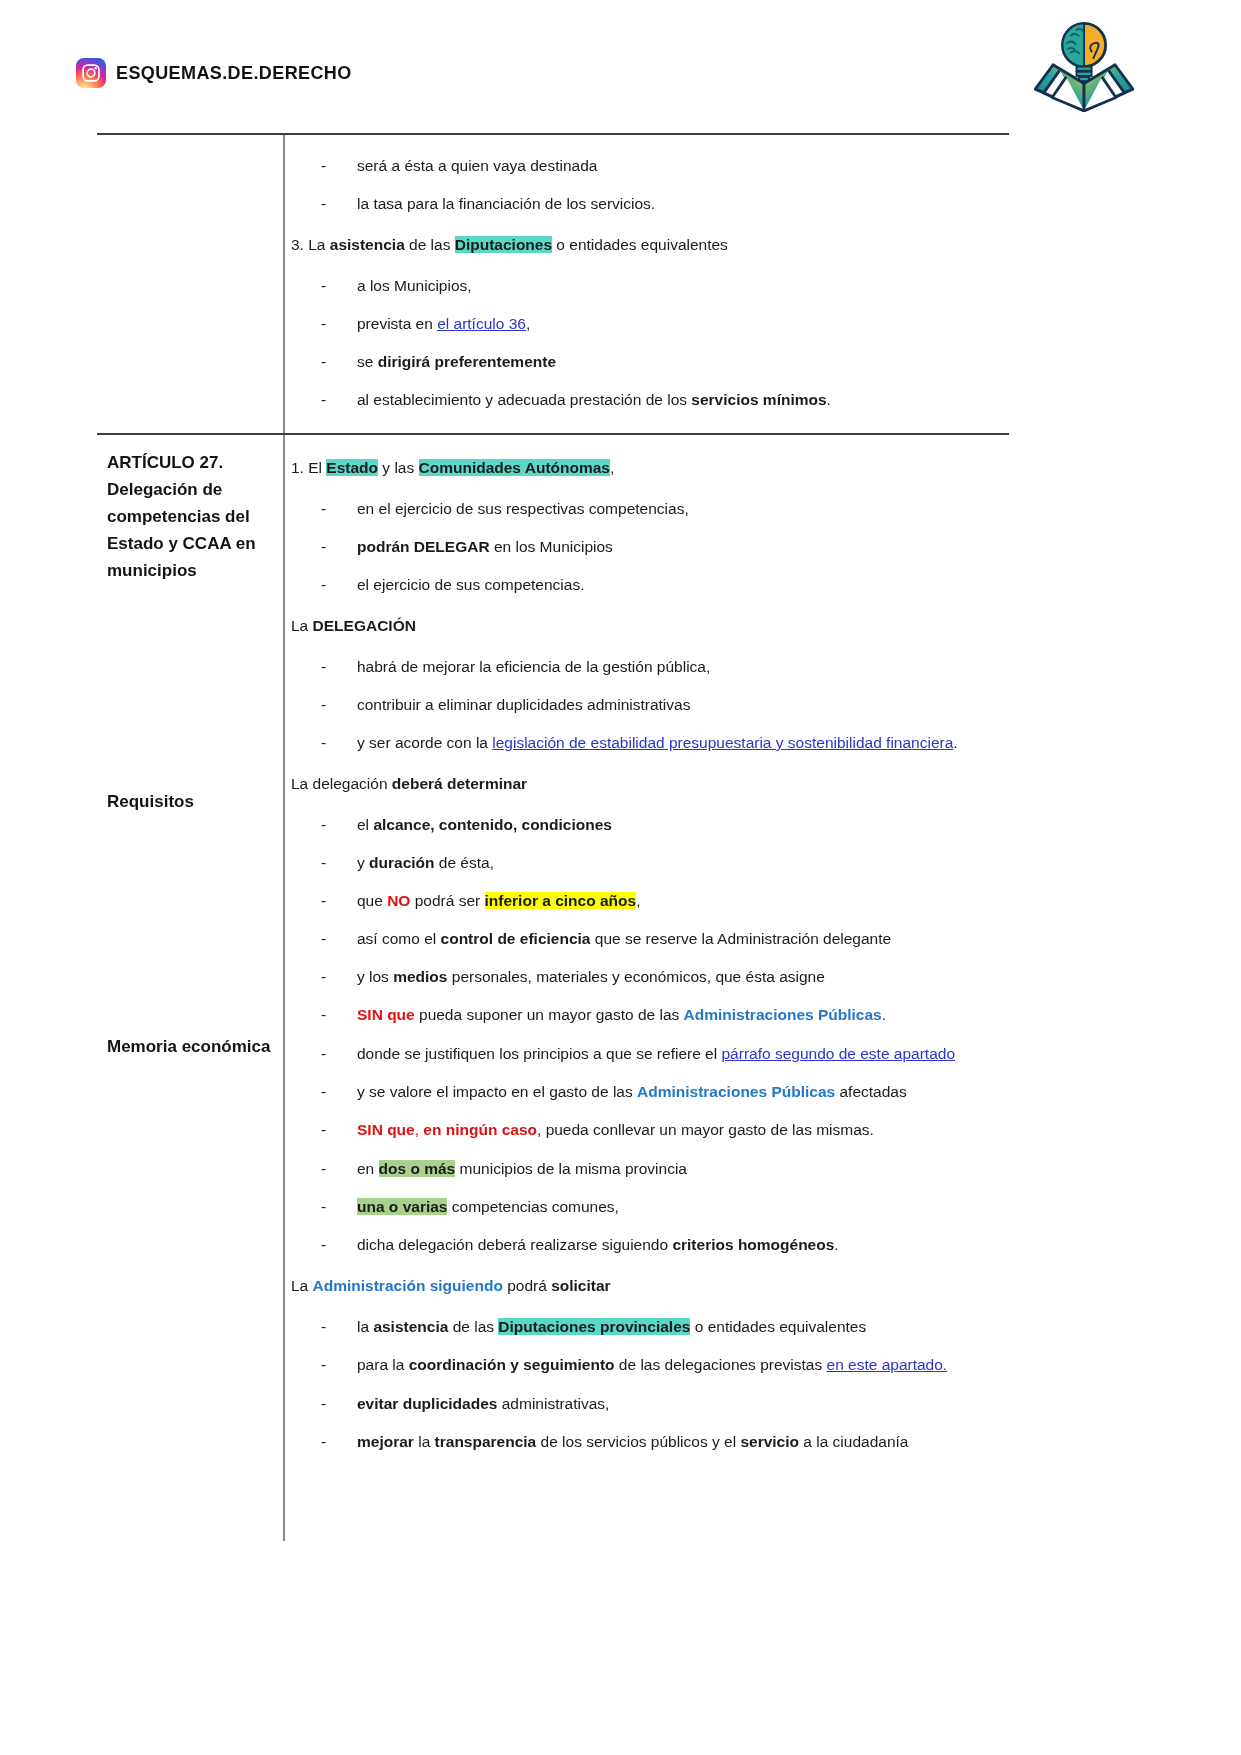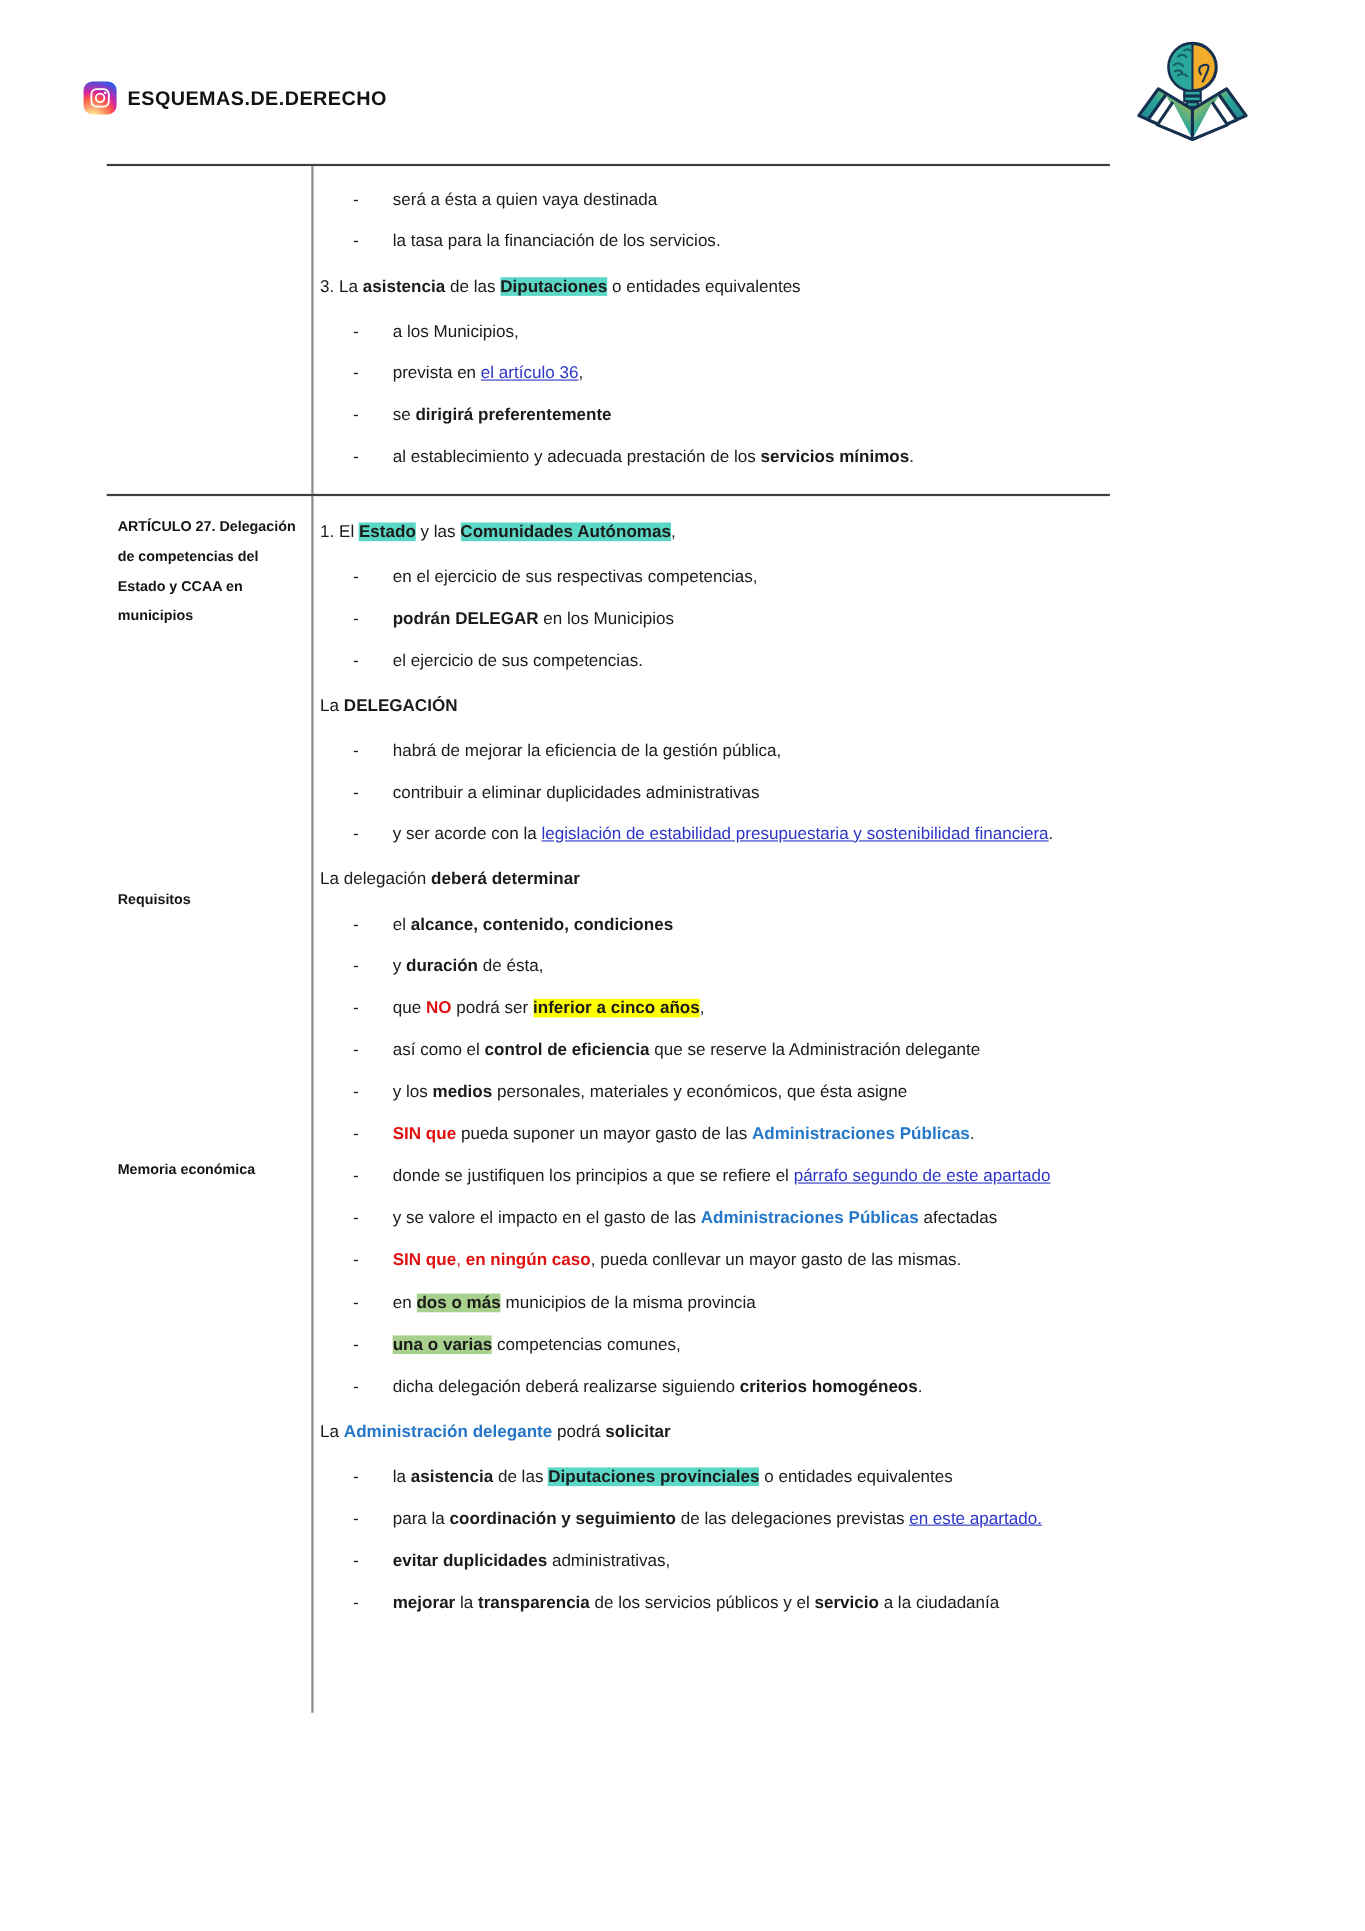--- a/index.html
+++ b/index.html
@@ -1,18 +1,18 @@
 <!DOCTYPE html>
 <html style="--hl-teal: #5bd7c6; --hl-green: #a9d18e; --hl-yellow: #ffff00; --red: #df1111; --link: #2c35c5; --blue-bold: #2577c8; --border-dark: #3f3f3f; --border-gray: #8a8a8a;"><head>
 <meta charset="utf-8">
 <style>
   * { margin:0; padding:0; box-sizing:border-box; }
   html,body { background:#ffffff; }
   .page {
-    position:relative; width:1241px; height:1541px; margin:16px auto;
+    position:relative; width:1241px; height:1541px; margin:0 auto;
     background:#ffffff; overflow:hidden;
     font-family:"Liberation Sans", sans-serif; color:#1b1b1b;
   }
   
   .header { position:absolute; top:0; left:0; right:0; height:130px; }
   .brand { position:absolute; left:76px; top:58px; display:flex; align-items:center; gap:10px; }
   .ig {
     width:30px; height:30px; border-radius:8px; display:inline-flex; align-items:center; justify-content:center;
     background: radial-gradient(circle at 28% 110%, #fdf497 0%, #fdf497 5%, #fd5949 45%, #d6249f 60%, #285AEB 90%);
   }
@@ -26,21 +26,21 @@
   .trow { display:flex; }
   .trow + .trow { border-top:2px solid var(--border-dark); }
   .row1 { min-height:268px; }
   .row2 { min-height:1178px; }
   .tleft {
     position:relative; width:188px; flex:0 0 188px;
     border-right:2px solid var(--border-gray);
     padding:10px 8px 10px 10px;
   }
   .tright { flex:1 1 auto; padding:5px 12px 8px 6px; font-size:15.5px; min-width:0; }
-  .lh { position:absolute; left:10px; right:8px; font-size:13px; font-weight:bold; line-height:27px; color:#141414; }
+  .lh { position:absolute; left:10px; right:8px; font-size:17px; font-weight:bold; line-height:27px; color:#141414; }
   .lh-0 { top:14px; }
   .lh-1 { top:183px; }
   .lh-2 { top:353px; }
   .lh-3 { top:598px; }
   
   .para { line-height:27px; margin:14px 0; }
   .bullets { margin:12px 0; }
   .bullet-item { display:flex; margin-bottom:11px; padding-left:30px; line-height:27px; }
   .dash { flex:0 0 36px; }
   .bi-text { flex:1 1 auto; min-width:0; }
@@ -227,21 +227,21 @@
             </div>
             <div class="bullet-item">
               <span class="dash">-</span>
               <div class="bi-text"><span class="b hl-green">una o varias</span><span class=""> competencias comunes,</span></div>
             </div>
             <div class="bullet-item">
               <span class="dash">-</span>
               <div class="bi-text"><span class="">dicha delegación deberá </span><span class="u">realizarse</span><span class=""> siguiendo </span><span class="b">criterios homogéneos</span><span class="">.</span></div>
             </div>
           </div>
-          <div class="para"><span class="">La </span><span class="b c-blue">Administración delegante</span><span class=""> podrá </span><span class="b">solicitar</span></div>
+          <div class="para"><span class="">La </span><span class="b c-blue">Administración siguiendo</span><span class=""> podrá </span><span class="b">solicitar</span></div>
           <div class="bullets">
             <div class="bullet-item">
               <span class="dash">-</span>
               <div class="bi-text"><span class="">la </span><span class="b">asistencia</span><span class=""> de las </span><span class="b hl-teal">Diputaciones provinciales</span><span class=""> o entidades equivalentes</span></div>
             </div>
             <div class="bullet-item">
               <span class="dash">-</span>
               <div class="bi-text justify"><span class="">para la </span><span class="b">coordinación y seguimiento</span><span class=""> de las delegaciones previstas </span><span class="c-link">en este apartado.</span></div>
             </div>
           </div>

